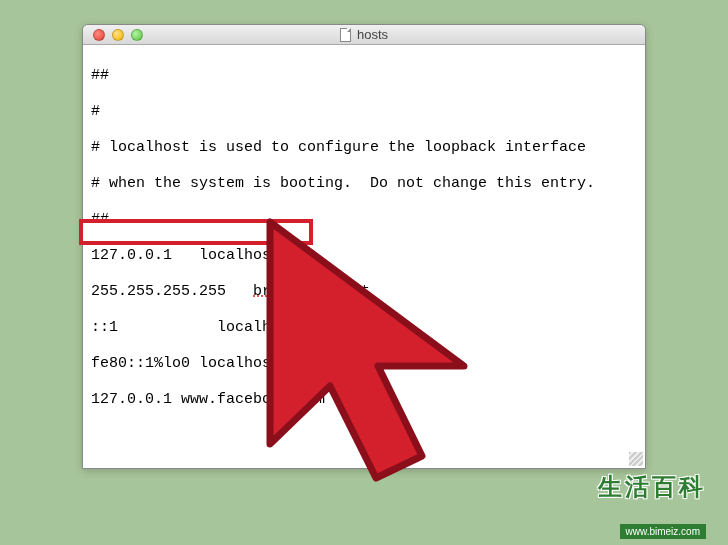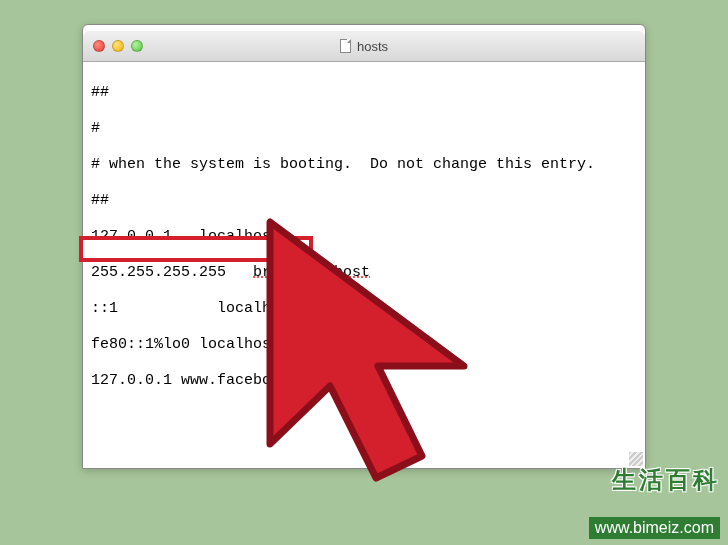--- a/index.html
+++ b/index.html
@@ -16,28 +16,27 @@
       left: 82px;
       top: 24px;
       width: 564px;
       height: 445px;
       background: #fff;
       border: 1px solid #888;
       border-radius: 6px 6px 0 0;
       box-shadow: 0 2px 8px rgba(0,0,0,0.2);
     }
     .titlebar {
-      height: 31px;
+      height: 20px;
       background: linear-gradient(#f0f0f0, #d8d8d8);
       border-bottom: 1px solid #aaa;
       border-radius: 6px 6px 0 0;
       display: flex;
       align-items: center;
       position: relative;
-      margin-top: 6px;
     }
     .traffic-lights {
       display: flex;
       gap: 7px;
       padding-left: 10px;
     }
     .tl {
       width: 12px;
       height: 12px;
       border-radius: 50%;
@@ -90,34 +89,34 @@
       position: absolute;
       border: 4px solid #d41f2d;
       pointer-events: none;
     }
     .cursor-area {
       position: absolute;
       pointer-events: none;
     }
     .watermark {
       position: absolute;
-      right: 8px;
+      right: 22px;
       bottom: 6px;
       text-align: right;
       font-family: Arial, sans-serif;
     }
     .wm-top {
       font-size: 24px;
       font-weight: bold;
       color: #2e7d32;
       text-shadow: 1px 1px 0 #fff, -1px -1px 0 #fff, 1px -1px 0 #fff, -1px 1px 0 #fff;
       letter-spacing: 3px;
     }
     .wm-bottom {
-      font-size: 16px;
+      font-size: 10px;
       color: #fff;
       background: #2e7d32;
       padding: 2px 6px;
       display: inline-block;
       margin-top: 21px;
     }
     .scrollbar-corner {
       position: absolute;
       right: 2px;
       bottom: 2px;
@@ -138,20 +137,21 @@
     </div>
     <div class="title-center">
       <span class="doc-icon"></span>
       <span>hosts</span>
     </div>
   </div>
 
   <div class="content">
 <span class="line">##</span>
 <span class="line">#</span>
+<span class="line"># localhost is used to configure the loopback interface</span>
 <span class="line"># when the system is booting.  Do not change this entry.</span>
 <span class="line">##</span>
 <span class="line">127.0.0.1   localhost</span>
 <span class="line"><span>255.255.255.255   </span><span class="underline-red">broadcasthost</span></span>
 <span class="line">::1           localhost</span>
 <span class="line">fe80::1%lo0 localhost</span>
 <span class="line">127.0.0.1 www.facebook.com</span>
     <div class="highlight-box" style="left:-4px; top:174px; width:234px; height:26px;"></div>
   </div>
   <div class="scrollbar-corner"></div>

